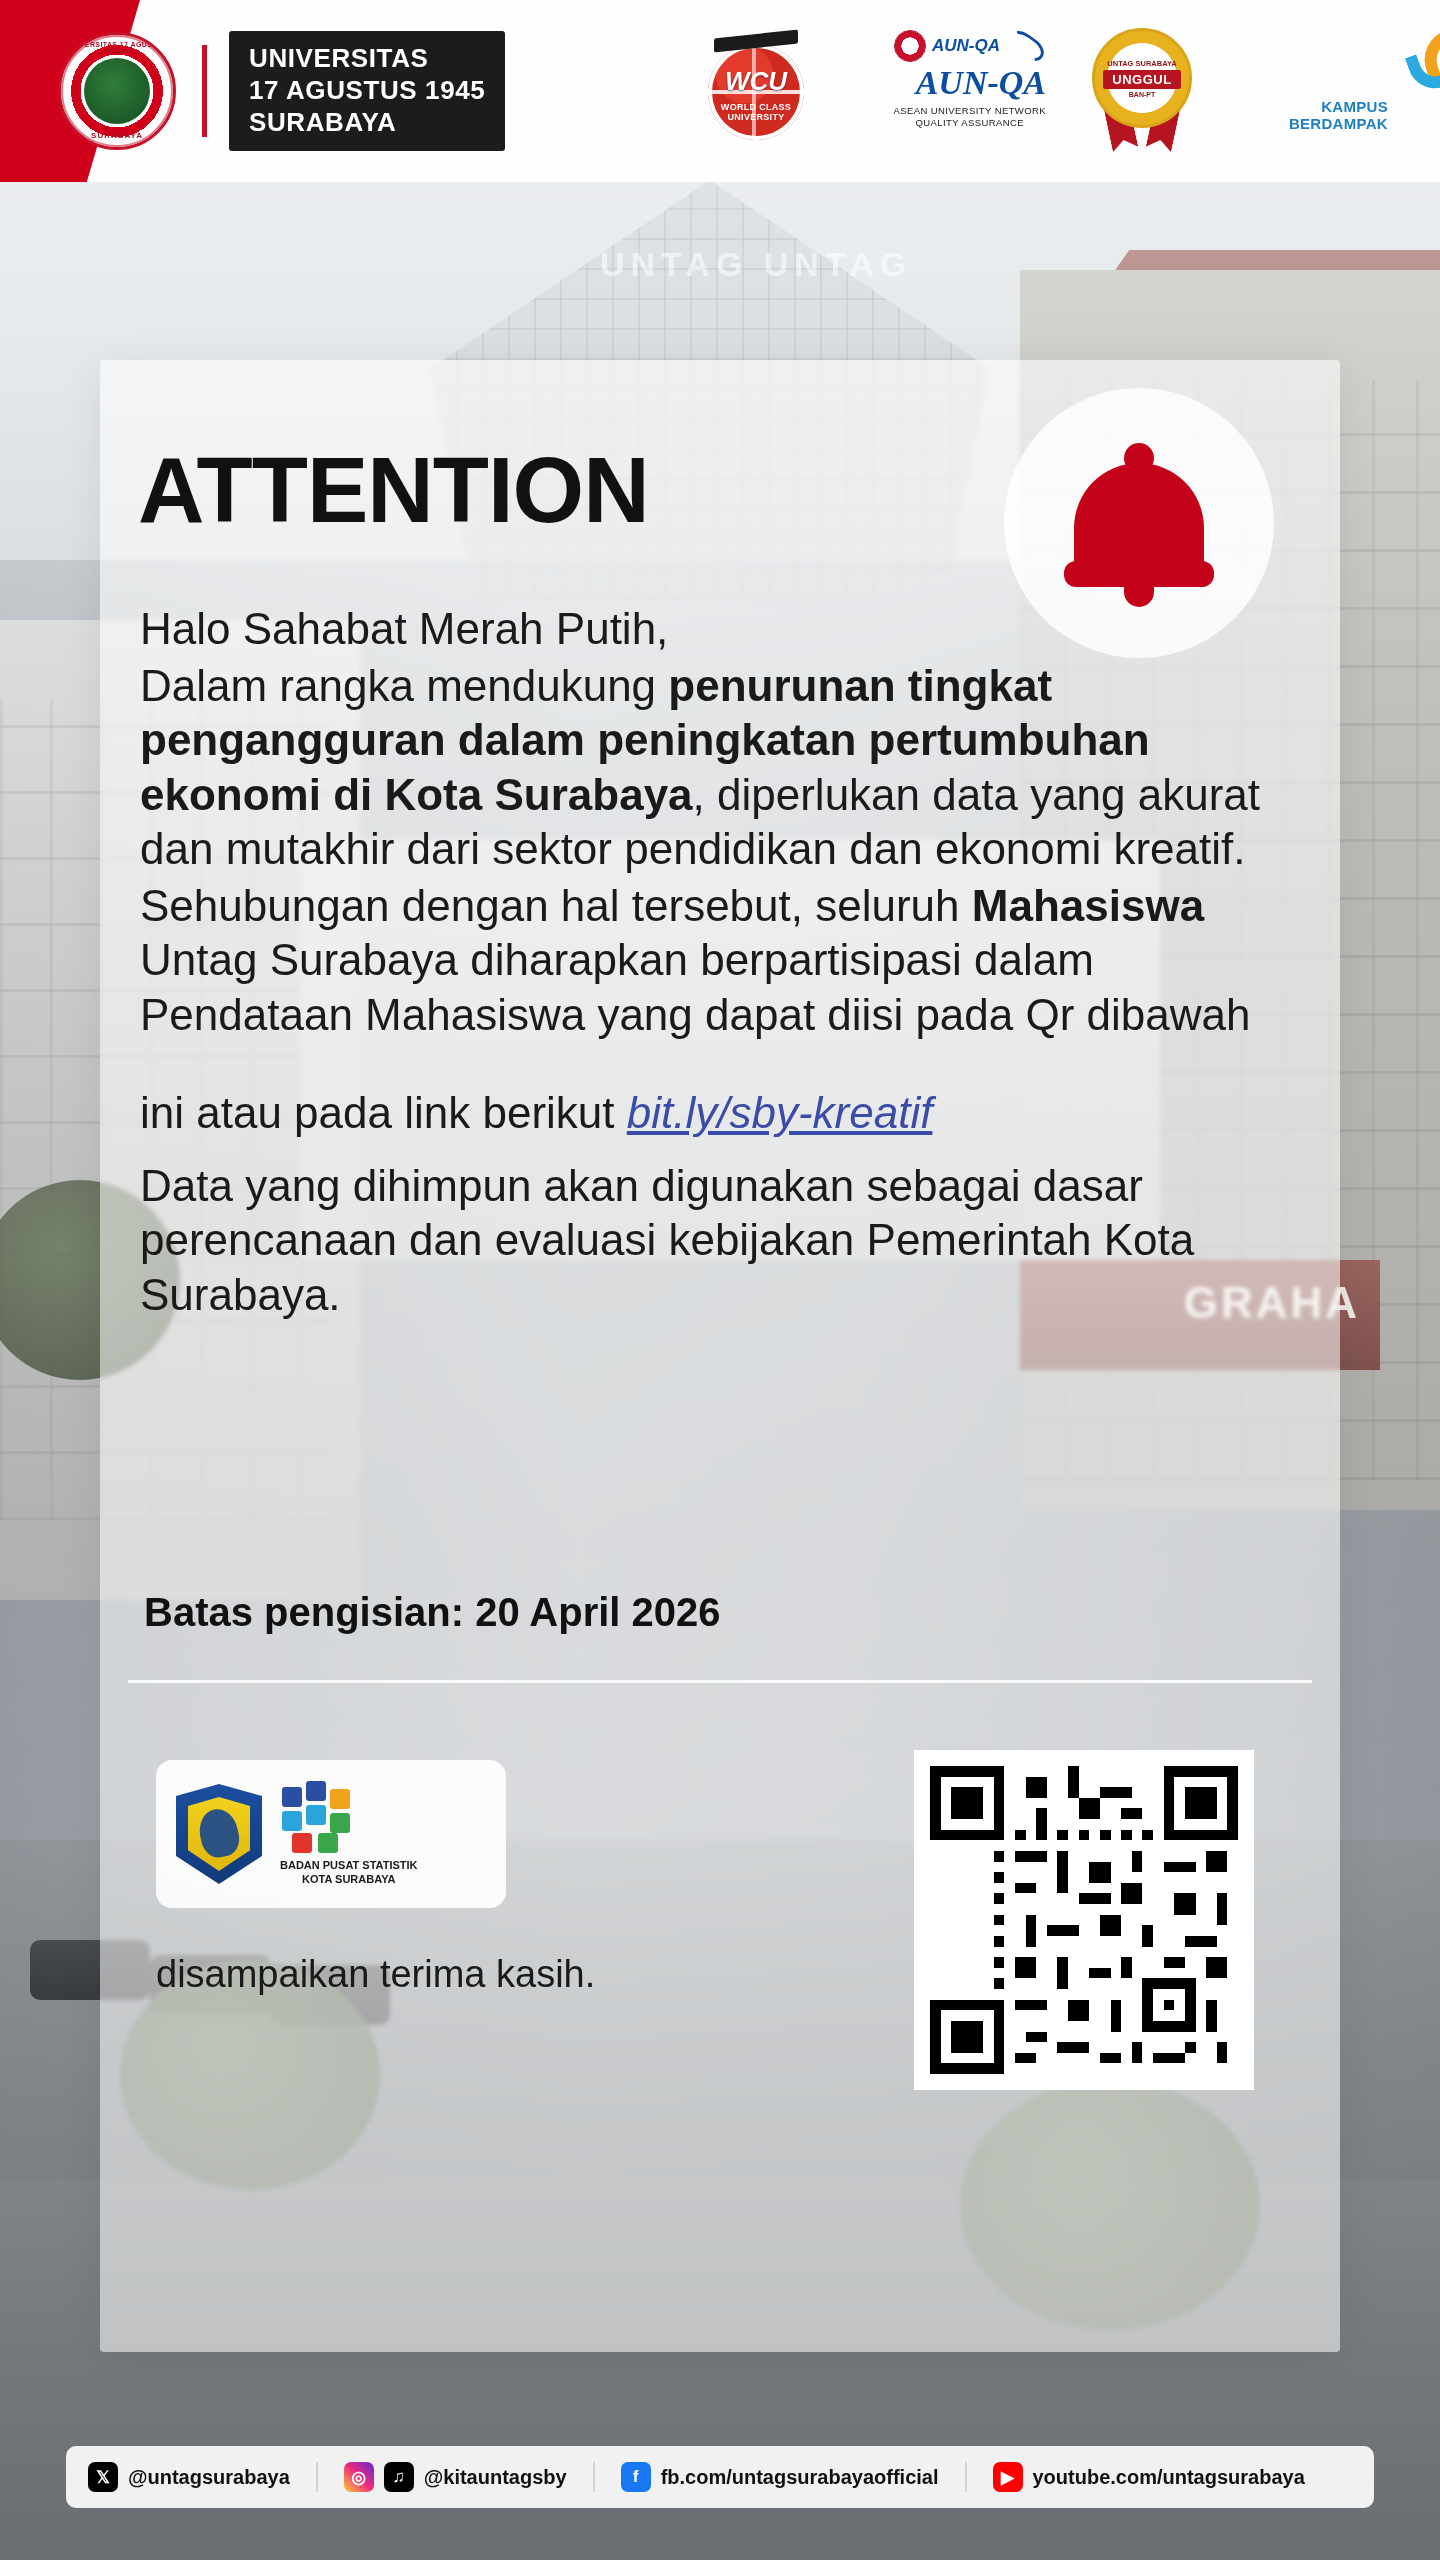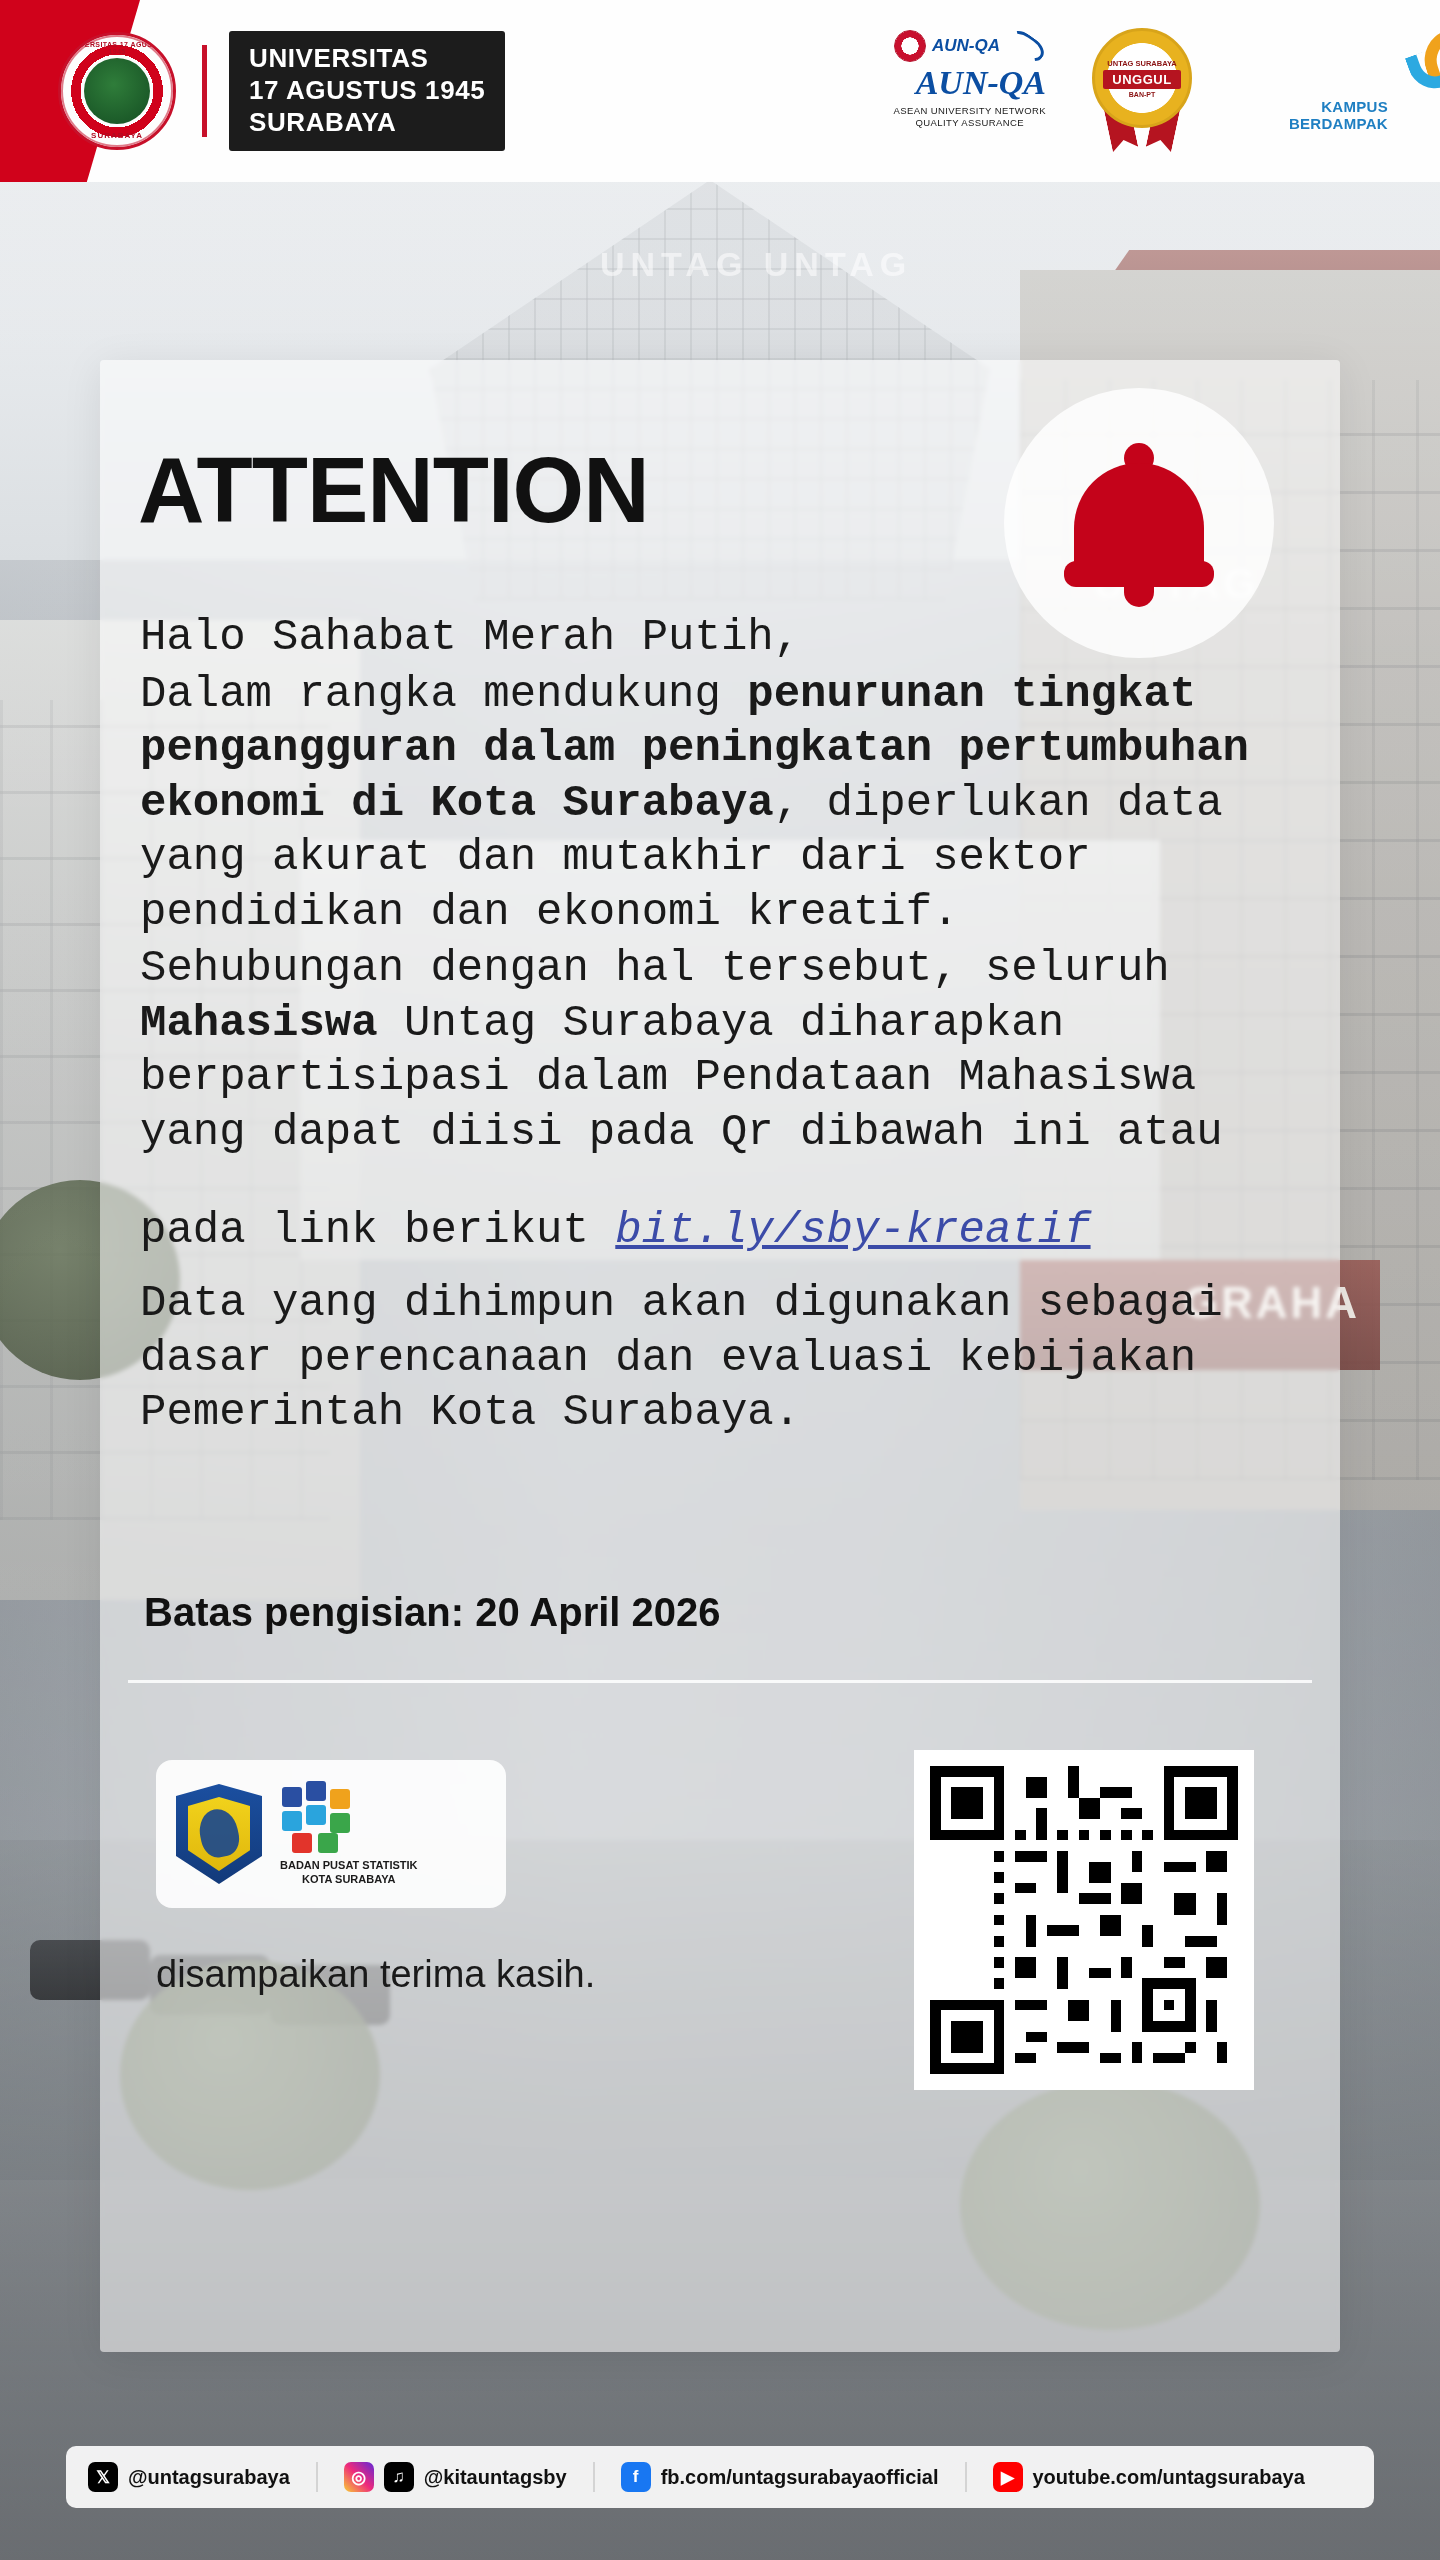--- a/index.html
+++ b/index.html
@@ -286,22 +286,22 @@
   .bell-clap {
     position:absolute; left:60px; top:142px; width:30px; height:22px;
     background:#c4031a; border-radius:0 0 16px 16px;
   }
 
   .attention {
     position:absolute; left:38px; top:78px;
     font-size:92px; font-weight:800; letter-spacing:-1px; color:#111;
   }
   .body-text {
-    position:absolute; left:40px; top:250px; width:1160px;
-    font-size:44px; line-height:1.24; color:#1a1a1a;font-family:Liberation Mono, monospace;
+    position:absolute; left:40px; top:242px; width:1160px;
+    font-size:44px; line-height:1.24; color:#1a1a1a;
   }
   .body-text p { margin:0 0 2px 0; }
   .body-text b { font-weight:700; }
   .link {
     display:inline-block; color:#3b4ba8; font-style:italic; font-weight:500;margin-top:44px;
   }
   .para-gap { height:16px; }
   .deadline {
     position:absolute; left:44px; top:1230px;
     font-size:40px; font-weight:700; color:#111;
@@ -410,20 +410,30 @@
       <div class="divider-bar"></div>
       <div class="uni-name">
         <div>UNIVERSITAS</div>
         <div>17 AGUSTUS 1945</div>
         <div>SURABAYA</div>
       </div>
     </div>
 
     <div class="badges">
 
+      <div class="badge">
+        <div class="wcu">
+          <div class="wcu-cap">
+              <div class="board"></div>
+            </div>
+          <div class="wcu-globe"></div>
+          <div class="wcu-txt">WCU</div>
+          <div class="wcu-sub">WORLD CLASS UNIVERSITY</div>
+        </div>
+      </div>
 
       <div class="badge aunqa">
         <div class="aun-row">
           <div class="aun-seal"></div>
           <div class="aun-logo-txt">AUN-QA</div>
           <div class="aun-swoosh"></div>
         </div>
         <div class="aunqa-main">AUN-QA</div>
         <div class="aunqa-sub">
           <div>ASEAN UNIVERSITY NETWORK</div>

